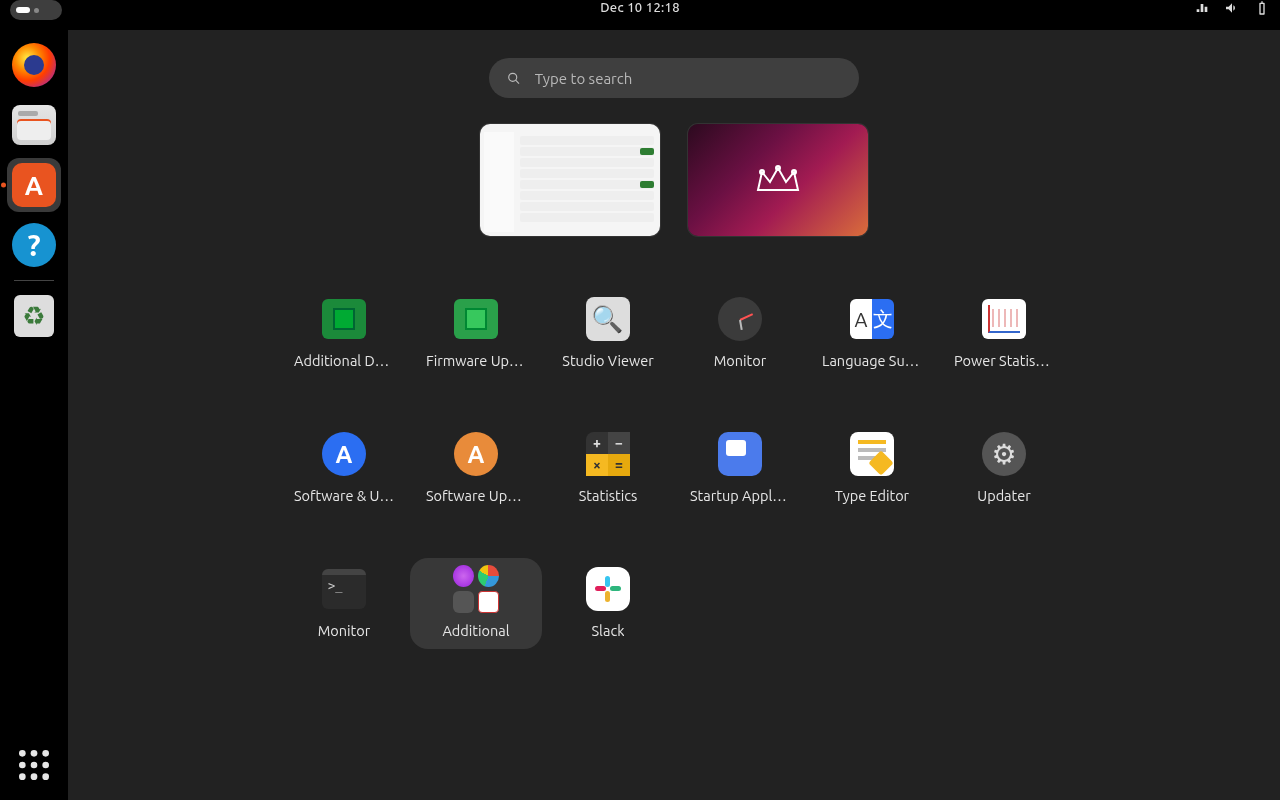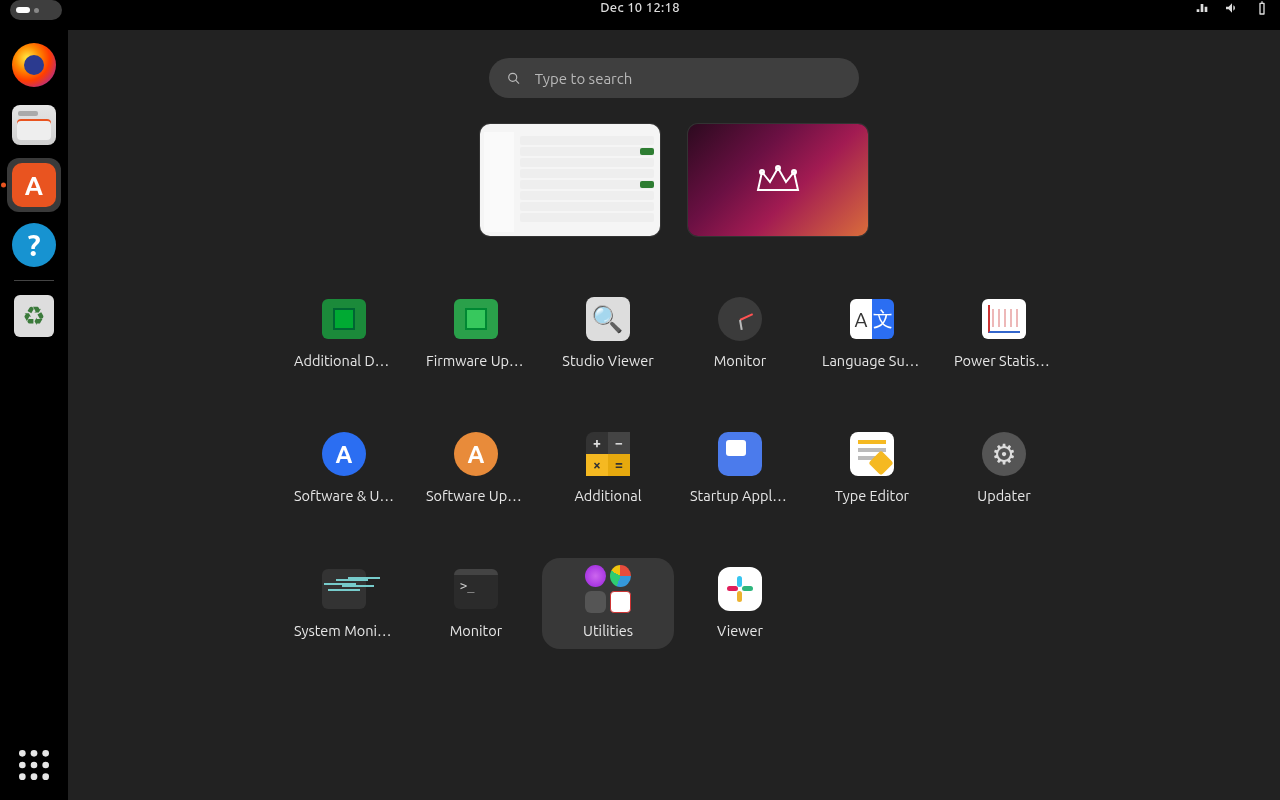--- a/index.html
+++ b/index.html
@@ -440,21 +440,21 @@
 
     <div class="app-cell">
       <div class="app-icon">
           <div class="ai-calc">
             <span>+</span>
             <span>−</span>
             <span>×</span>
             <span>=</span>
           </div>
         </div>
-      <span class="label">Additional</span>
+      <span class="label">Statistics</span>
     </div>
 
     <div class="app-cell">
       <div class="app-icon">
           <div class="ai-startup"></div>
         </div>
       <span class="label">Startup Applications</span>
     </div>
 
     <div class="app-cell">
@@ -464,55 +464,49 @@
       <span class="label">Type Editor</span>
     </div>
 
     <div class="app-cell">
       <div class="app-icon">
           <div class="ai-settings">⚙</div>
         </div>
       <span class="label">Updater</span>
     </div>
 
-    <div class="app-cell">
-      <div class="app-icon">
-          <div class="ai-monitor"></div>
-        </div>
-      <span class="label">System Monitor</span>
-    </div>
 
 
     <div class="app-cell">
       <div class="app-icon">
           <div class="ai-terminal">&gt;_</div>
         </div>
       <span class="label">Monitor</span>
     </div>
 
     <div class="app-cell folder">
       <div class="app-icon">
           <div class="ai-utilities">
             <span></span>
             <span></span>
             <span></span>
             <span></span>
           </div>
         </div>
-      <span class="label">Utilities</span>
+      <span class="label">Additional</span>
     </div>
 
     <div class="app-cell">
       <div class="app-icon">
           <div class="ai-slack">
         <svg viewBox="0 0 30 30">
           <rect x="12" y="2" width="5" height="11" rx="2.5" fill="#36C5F0"></rect>
           <rect x="17" y="12" width="11" height="5" rx="2.5" fill="#2EB67D"></rect>
           <rect x="12" y="17" width="5" height="11" rx="2.5" fill="#ECB22E"></rect>
           <rect x="2" y="12" width="11" height="5" rx="2.5" fill="#E01E5A"></rect>
         </svg>
       </div>
         </div>
-      <span class="label">Viewer</span>
+      <span class="label">Slack</span>
     </div>
 
   </div>
 </div>
 
 </body></html>

